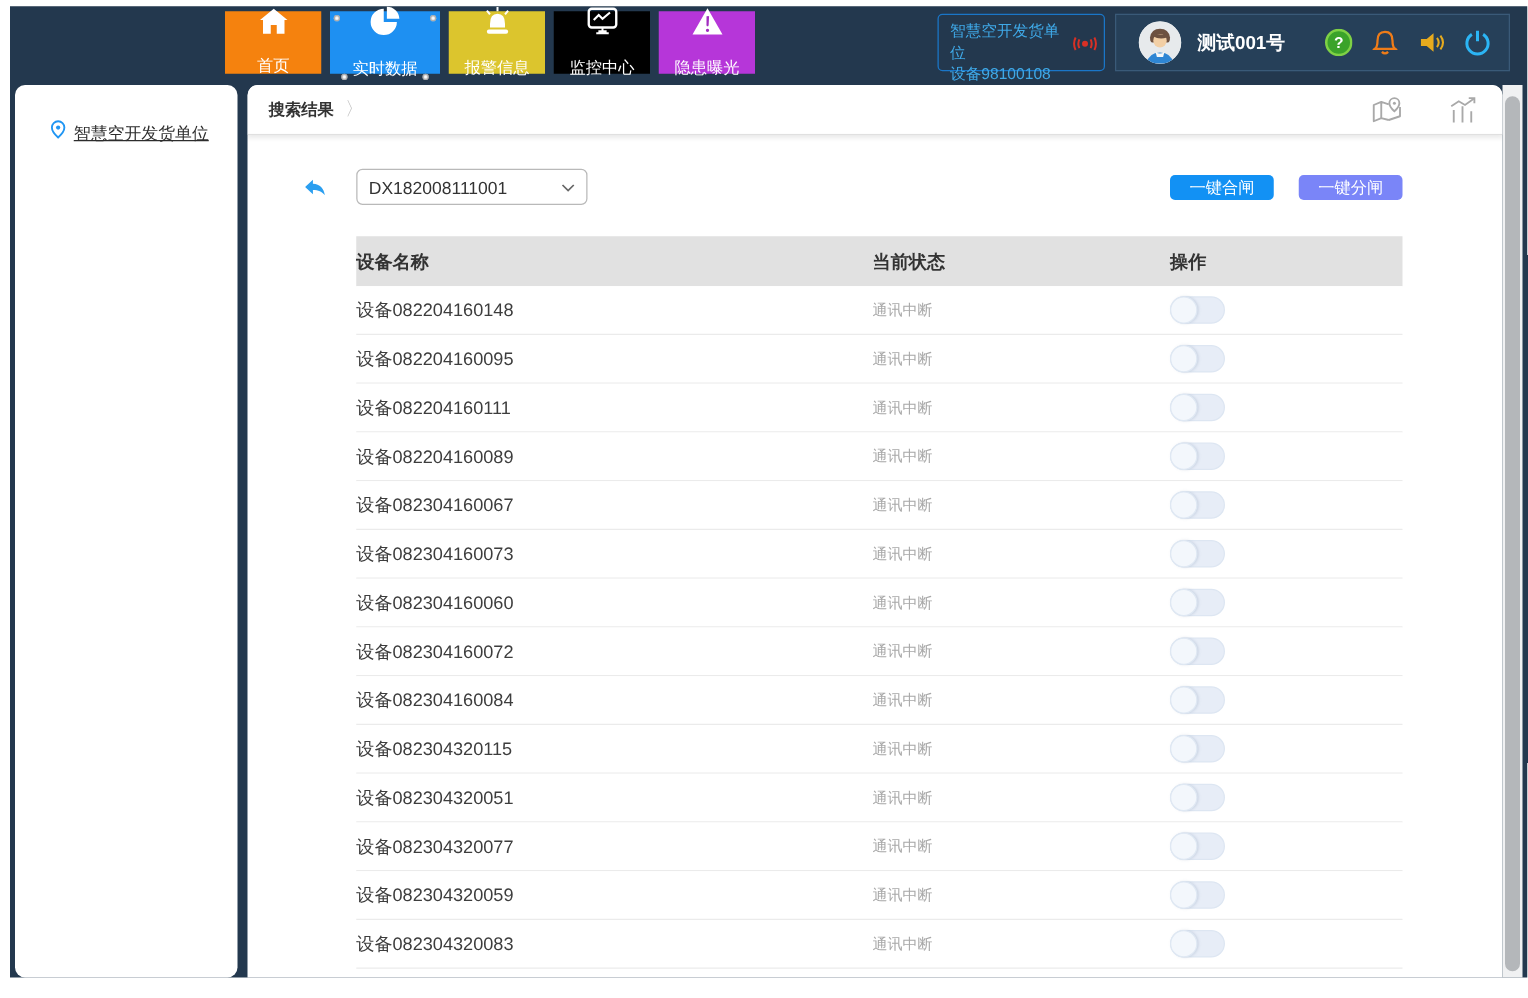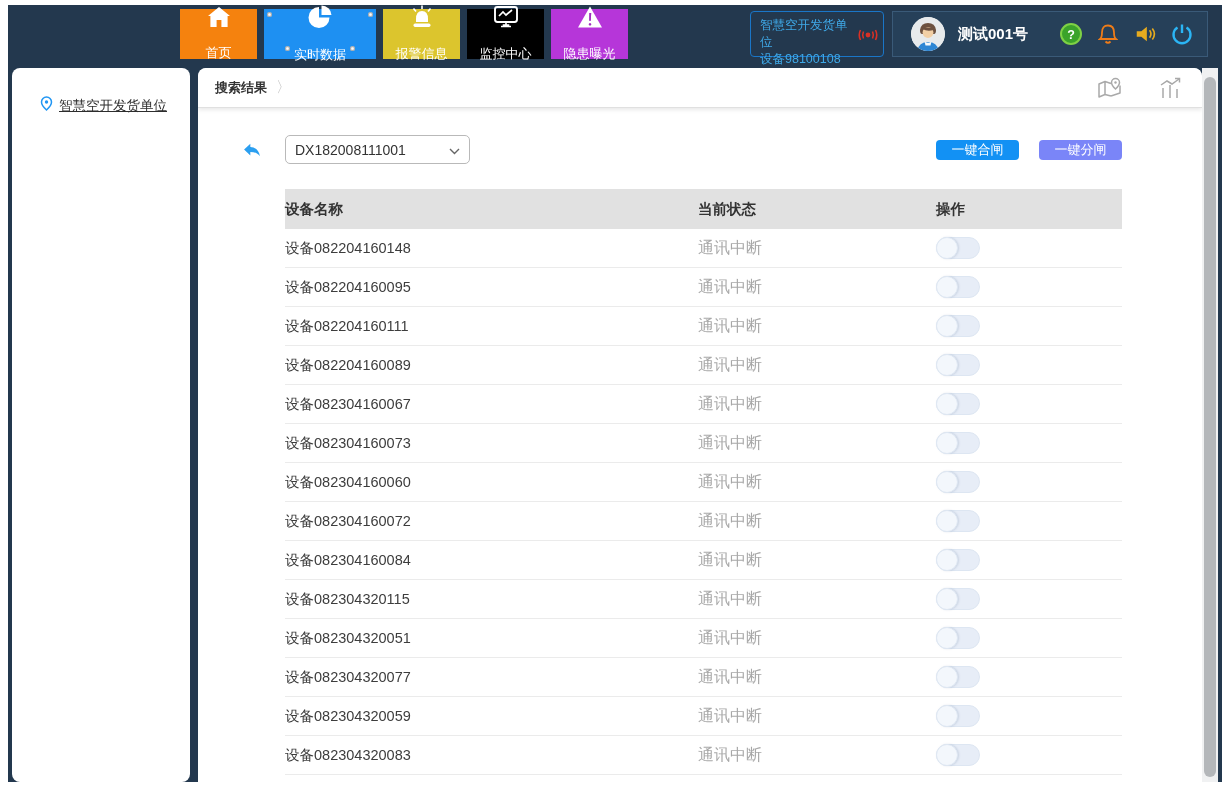--- a/index.html
+++ b/index.html
@@ -5,24 +5,24 @@
   * { margin:0; padding:0; box-sizing:border-box; }
   html,body { background:#ffffff; }
   body { font-family:"Liberation Sans","DejaVu Sans",sans-serif; width:1222px; height:798px; position:relative; overflow:hidden; }
 
   .app { position:absolute; left:8px; top:5px; right:0; bottom:16px; background:#23384e; }
 
   
   .topbar { height:58px; display:flex; align-items:center; position:relative; }
   .nav-group { display:flex; margin-left:172px; gap:7px; align-items:center; }
   .nav-btn { position:relative; width:77px; height:50px; display:flex; flex-direction:column; align-items:center; justify-content:center; cursor:pointer; color:#fff; }
-  .nav-btn.active { width:112px; }
+  .nav-btn.active { width:88px; }
   .nav-icon { height:26px; display:flex; align-items:center; justify-content:center; }
   .nav-icon svg { display:block; }
-  .nav-label { font-size:13px; color:#fff; margin-top:16px; display:flex; align-items:flex-start; gap:4px; white-space:nowrap; }
+  .nav-label { font-size:13px; color:#fff; margin-top:16px; display:flex; align-items:flex-end; gap:4px; white-space:nowrap; }
   .pin { display:none; width:5px; height:5px; border-radius:50%; background:#fff; box-shadow:inset 0 0 1px 1px rgba(90,90,90,.55); }
   .nav-btn.active .pin { display:inline-block; }
   .pin-tl,.pin-tr { position:absolute; top:3px; }
   .pin-tl { left:3px; } .pin-tr { right:3px; }
 
   .device-box { margin-left:auto; position:relative; width:134px; height:46px; border:1px solid #1a76c8; border-radius:4px; padding:5px 26px 5px 9px; color:#3fa9e8; font-size:12.5px; line-height:17px; cursor:pointer; }
   .device-box .sig { position:absolute; right:5px; top:15px; }
 
   .user-panel { margin:0 14px 0 8px; width:316px; height:46px; background:#264059; border:1px solid #3a5a78; display:flex; align-items:center; padding:0 14px 0 18px; }
   .avatar { width:34px; height:34px; border-radius:50%; background:#e7eaec; overflow:hidden; position:relative; flex:none; }
@@ -52,21 +52,21 @@
   .act-btn { width:83px; height:20px; border:none; border-radius:4px; color:#fff; font-size:13px; cursor:pointer; font-family:inherit; }
   .btn-close { margin-left:auto; background:#1291f4; }
   .btn-open { margin-left:20px; background:#7a85f8; }
 
   .dev-table { margin:25px 0 0 43px; }
   .trow, .thead { display:grid; grid-template-columns:413px 230px 1fr; align-items:center; }
   .thead { background:#e1e1e1; height:40px; font-size:14.5px; color:#333; font-weight:bold; }
   .trow { height:39px; border-bottom:1px solid #ebebeb; background:#fff; }
   .cell-name { font-size:14.5px; color:#3d3d3d; }
   .thead .cell-name { color:#333; }
-  .cell-status { font-size:16px; color:#a8a8a8; }
+  .cell-status { font-size:12px; color:#a8a8a8; }
   .thead .cell-status { color:#333; font-size:14.5px; }
   .cell-op { padding-left:8px; }
   .toggle { width:44px; height:22px; border-radius:11px; background:#e7edf7; border:1px solid #dde6f2; position:relative; cursor:pointer; }
   .knob { position:absolute; left:-1px; top:-1px; width:22px; height:22px; border-radius:50%; background:#f3f7fc; border:1px solid #dfe8f3; box-shadow:1px 0 2px rgba(120,140,170,.25); }
 
   .scrollcol { width:16px; flex:none; background:#f0f1f2; position:relative; }
   .scrollthumb { position:absolute; left:2px; right:2px; top:9px; bottom:5px; background:#b4b7ba; border-radius:7px; }
 </style>
 </head>
 <body>

